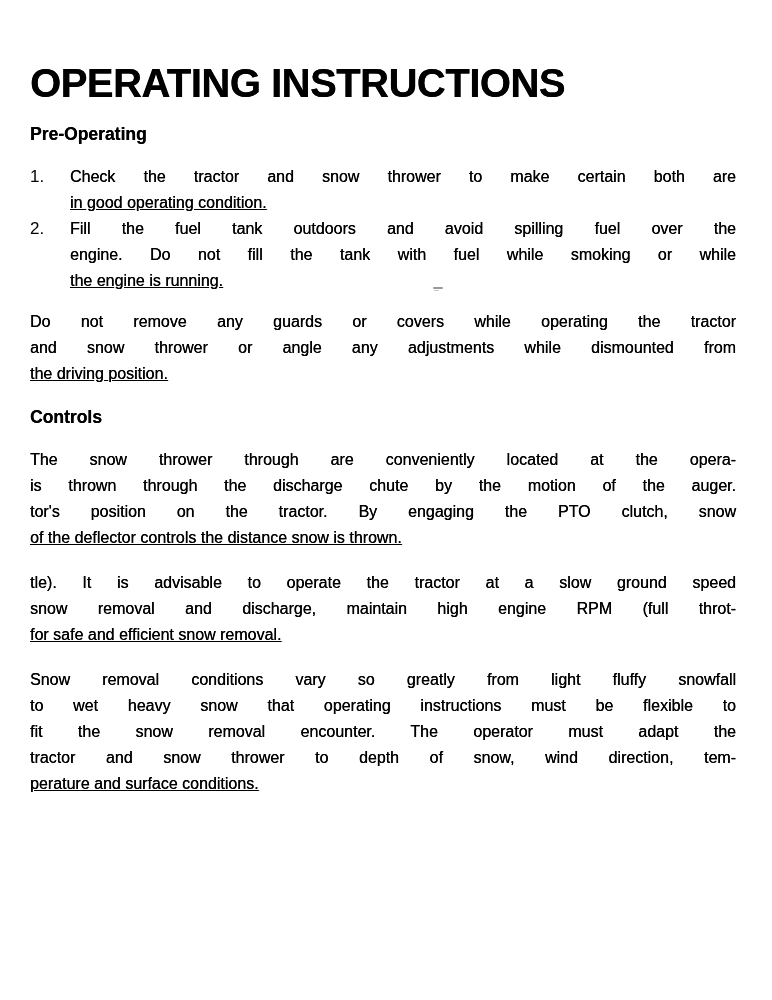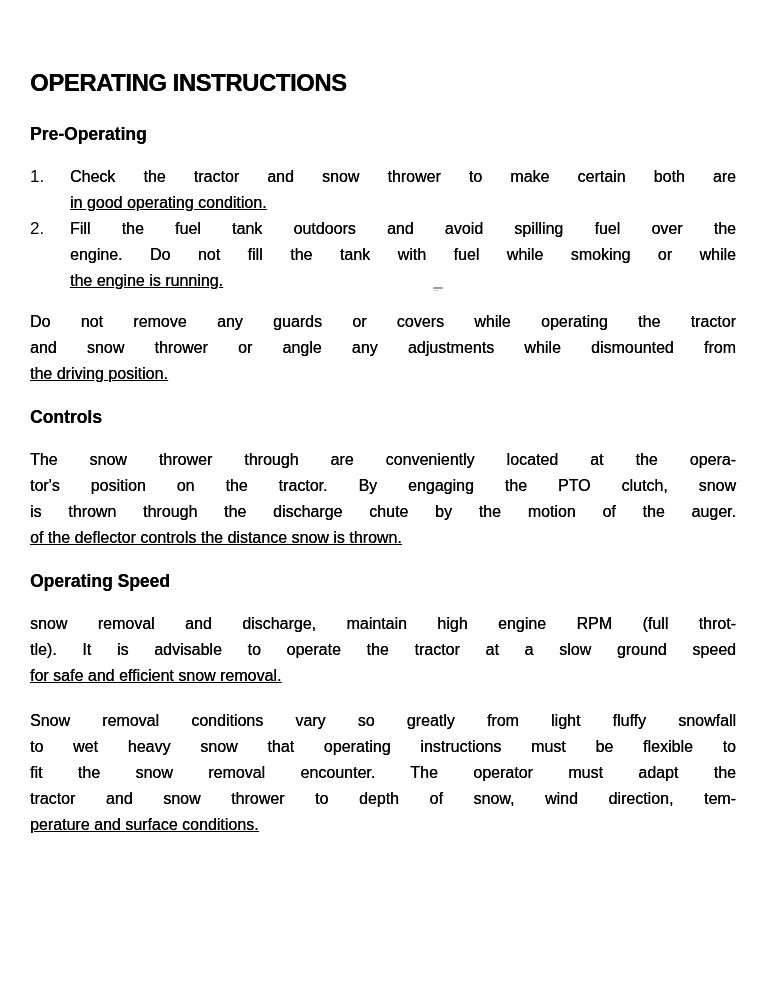--- a/index.html
+++ b/index.html
@@ -17,21 +17,21 @@
     background: #ffffff;
     box-sizing: border-box;
     padding: 66px 36px 0 30px;
     font-family: "Liberation Sans", sans-serif;
     color: #000000;
   }
   .content {
     width: 706px;
   }
   .doc-title {
-    font-size: 24px;
+    font-size: 40px;
     font-weight: bold;
     line-height: 34px;
     letter-spacing: -0.5px;
     margin: 0 0 23px 0;
     text-shadow: 0.3px 0 0 currentColor;
   }
   .sec-heading {
     font-size: 17.5px;
     font-weight: bold;
     line-height: 22px;
@@ -121,30 +121,29 @@
     <div class="para">
         <div class="jline">Do not remove any guards or covers while operating the tractor</div>
         <div class="jline">and snow thrower or angle any adjustments while dismounted from</div>
         <div class="jline last">the driving position.</div>
       </div>
 
     <h2 class="sec-heading">Controls</h2>
 
     <div class="para">
         <div class="jline">The snow thrower through are conveniently located at the opera-</div>
+        <div class="jline">is thrown through the discharge chute by the motion of the auger.</div>
         <div class="jline">tor's position on the tractor.  By engaging the PTO clutch, snow</div>
-        <div class="jline">is thrown through the discharge chute by the motion of the auger.</div>
         <div class="jline last">of the deflector controls the distance snow is thrown.</div>
       </div>
 
-    <h2 class="sec-heading">Operating Speed</h2>
 
     <div class="para">
+        <div class="jline">tle).  It is advisable to operate the tractor at a slow ground speed</div>
         <div class="jline">snow removal and discharge, maintain high engine RPM (full throt-</div>
-        <div class="jline">tle).  It is advisable to operate the tractor at a slow ground speed</div>
         <div class="jline last">for safe and efficient snow removal.</div>
       </div>
 
 
     <div class="para">
         <div class="jline">Snow removal conditions vary so greatly from light fluffy snowfall</div>
         <div class="jline">to wet heavy snow that operating instructions must be flexible to</div>
         <div class="jline">fit the snow removal encounter.  The operator must adapt the</div>
         <div class="jline">tractor and snow thrower to depth of snow, wind direction, tem-</div>
         <div class="jline last">perature and surface conditions.</div>

